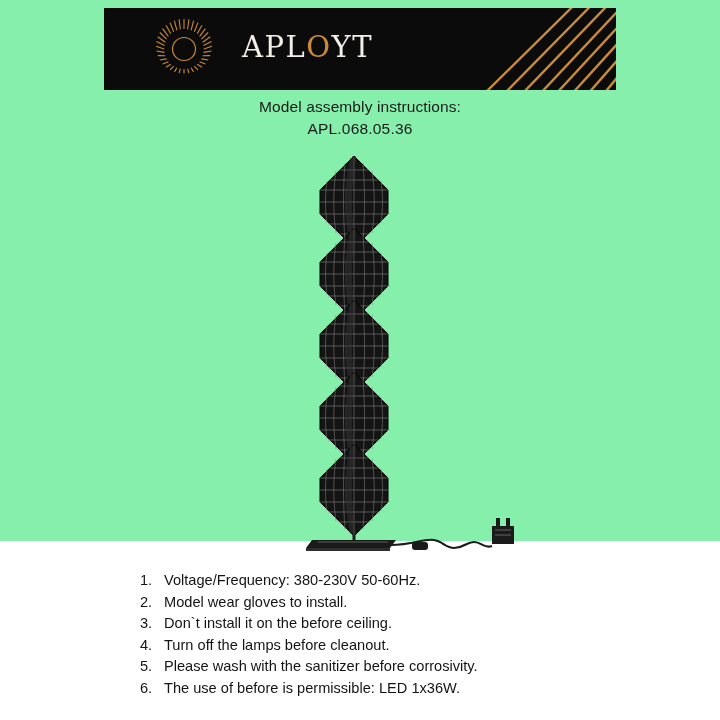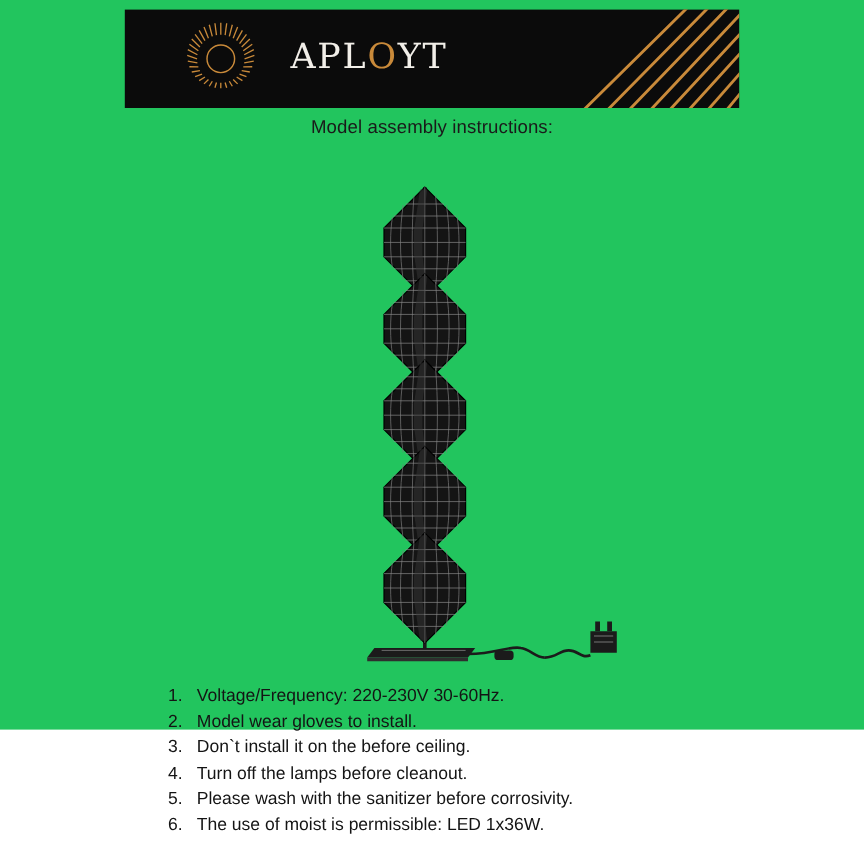--- a/index.html
+++ b/index.html
@@ -10,22 +10,22 @@
   body {
     width: 720px;
     height: 720px;
     font-family: "Liberation Sans", sans-serif;
     color: #111111;
     overflow: hidden;
   }
   .page {
     position: relative;
     width: 720px;
-    height: 608px;
-    background: #22c55e;
+    height: 541px;
+    background: #86efac;
     box-sizing: border-box;
   }
 
   
   .banner {
     position: absolute;
     left: 104px;
     top: 8px;
     width: 512px;
     height: 82px;
@@ -174,20 +174,21 @@
         <line x1="206" y1="118" x2="178" y2="152"></line>
         <line x1="206" y1="134" x2="192" y2="152"></line>
       </g>
     </svg>
 
     <div class="brand"><span>APL</span><span class="accent">O</span><span>YT</span></div>
   </div>
 
   <div class="title-block">
     <div class="title-line1">Model assembly instructions:</div>
+    <div class="title-line2">APL.068.05.36</div>
   </div>
 
   <svg class="illustration" viewBox="0 0 300 420">
     <defs>
       <g id="shade">
 
         <path d="M0,-46 L34,-12 L34,12 L0,46 L-34,12 L-34,-12 Z" fill="#141414" stroke="#000" stroke-width="1"></path>
 
         <g stroke="#7a7a7a" stroke-width="0.7" opacity="0.85" fill="none">
           <path d="M0,-46 L0,46"></path>
@@ -236,37 +237,37 @@
       <path d="M258,372 L262,372 L262,380 L258,380 Z" fill="#1b1b1b"></path>
       <path d="M268,372 L272,372 L272,380 L268,380 Z" fill="#1b1b1b"></path>
       <path d="M257,384 L273,384" stroke="#7a7a7a" stroke-width="0.8"></path>
       <path d="M257,389 L273,389" stroke="#7a7a7a" stroke-width="0.8"></path>
     </g>
   </svg>
 
   <div class="notes">
     <div class="note-row">
       <span class="note-num">1.</span>
-      <span class="note-text">Voltage/Frequency: 220-230V 30-60Hz.</span>
+      <span class="note-text">Voltage/Frequency: 380-230V 50-60Hz.</span>
     </div>
     <div class="note-row">
       <span class="note-num">2.</span>
       <span class="note-text">Model wear gloves to install.</span>
     </div>
     <div class="note-row">
       <span class="note-num">3.</span>
       <span class="note-text">Don`t install it on the before ceiling.</span>
     </div>
     <div class="note-row">
       <span class="note-num">4.</span>
       <span class="note-text">Turn off the lamps before cleanout.</span>
     </div>
     <div class="note-row">
       <span class="note-num">5.</span>
       <span class="note-text">Please wash with the sanitizer before corrosivity.</span>
     </div>
     <div class="note-row">
       <span class="note-num">6.</span>
-      <span class="note-text">The use of moist is permissible: LED 1x36W.</span>
+      <span class="note-text">The use of before is permissible: LED 1x36W.</span>
     </div>
   </div>
 
 </div>
 
 </body></html>

